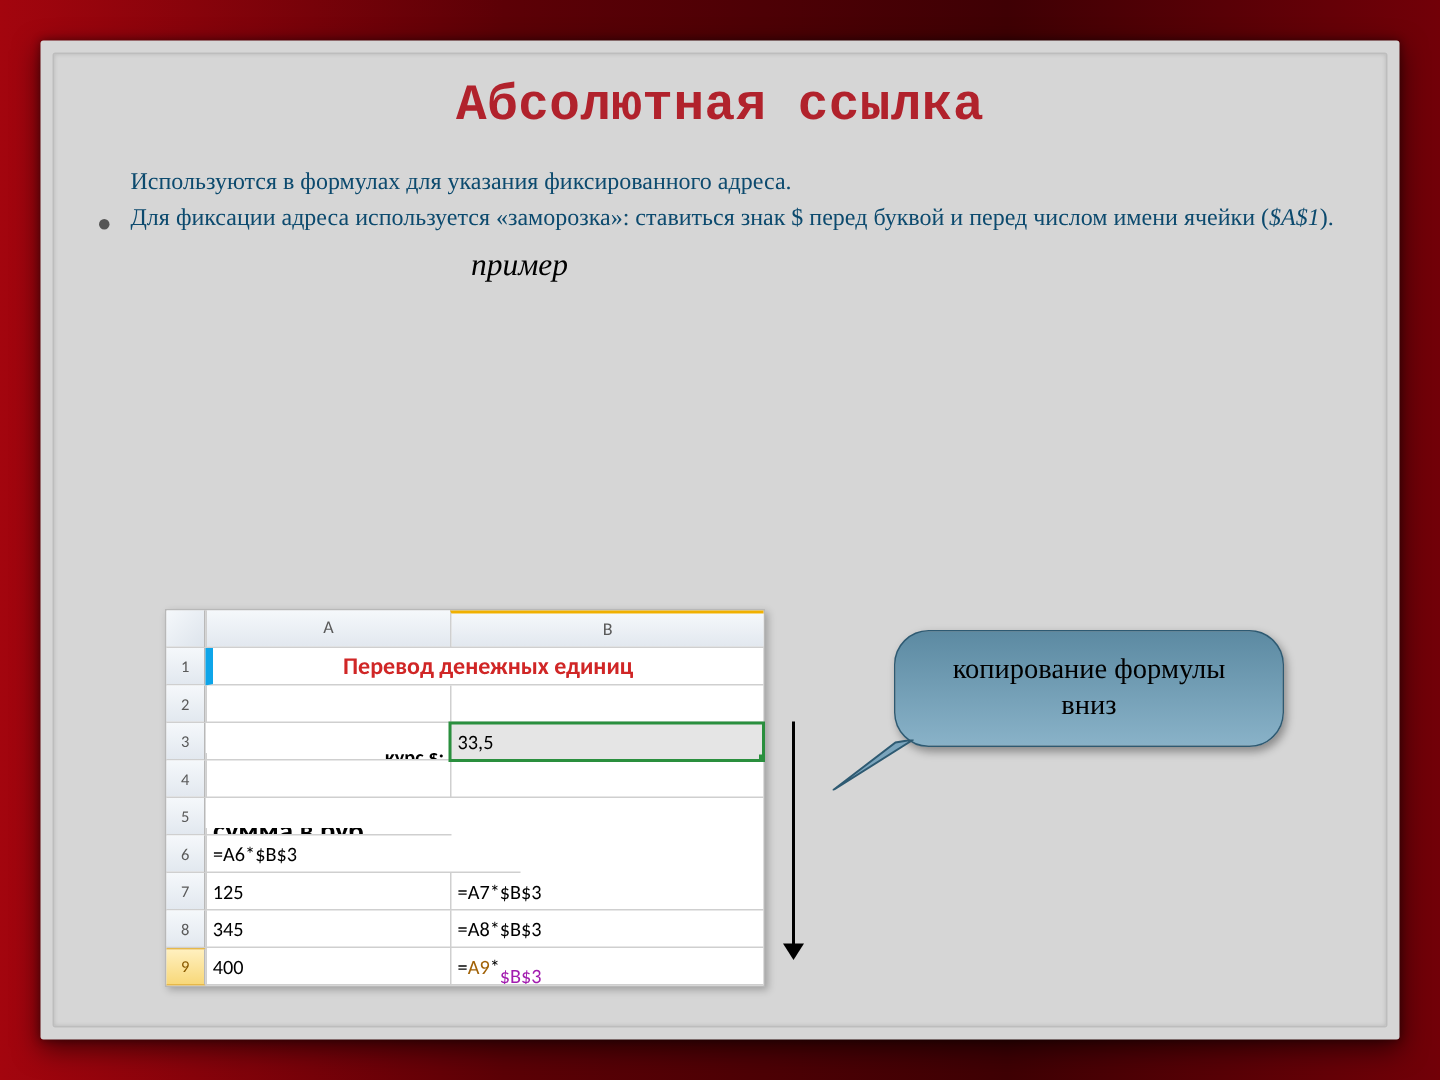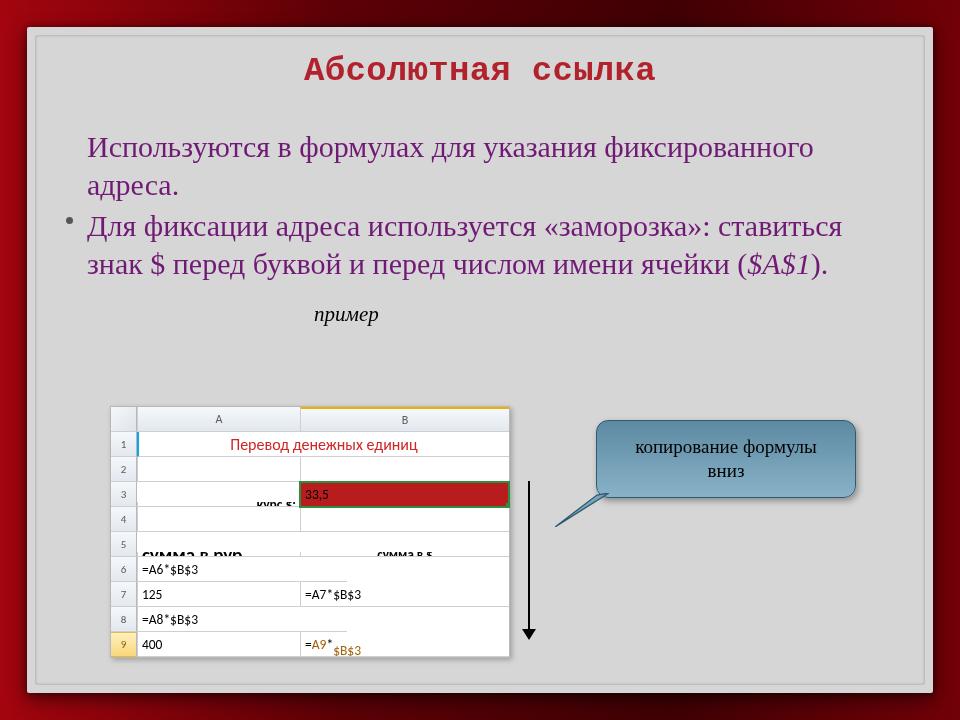--- a/index.html
+++ b/index.html
@@ -14,57 +14,57 @@
     box-shadow: 0 6px 18px rgba(0,0,0,.55), 0 0 6px rgba(0,0,0,.4);
     border-radius: 2px;
     padding: 8px;
   }
   .slide-inner {
     width: 100%; height: 100%; background: #d6d6d6; border: 1px solid #bdbdbd; border-radius: 2px;
     box-shadow: inset 0 0 3px rgba(0,0,0,.15);
     padding: 16px 30px 10px 30px; position: relative;
   }
   .title { text-align: center; color: #b1222c; font-weight: bold; font-size: 34px; letter-spacing: .3px; font-family: Liberation Mono, monospace; }
-  .bullets { margin-top: 38px; font-size: 30px; line-height: 1.25; color: #701a75; }
+  .bullets { margin-top: 22px; font-size: 16px; line-height: 1.25; color: #0c4a6e; }
   .bullets .item { display: flex; align-items: flex-start; gap: 14px; margin-bottom: 4px; }
   .bullets .dot { width: 7px; height: 7px; border-radius: 50%; background: #555; margin-top: 10px; flex: 0 0 7px; }
   .bullets .nodot { width: 7px; flex: 0 0 7px; }
   .bullets .txt { flex: 1; }
-  .example-label { font-style: italic; font-size: 21px; margin-top: 20px; margin-left: 248px; }
+  .example-label { font-style: italic; font-size: 21px; margin-top: 8px; margin-left: 248px; }
   .table-wrap {
     position: absolute; left: 74px; top: 370px; width: 400px;
     font-family: Calibri, Arial, sans-serif; font-size: 13.5px;
     background: #fff; border: 1px solid #b8b8b8; box-shadow: 2px 2px 5px rgba(0,0,0,.25);
   }
   .xls-row { display: flex; height: 25px; }
   .row-A, .row-B { border-left: 1px solid #cfcfcf; border-bottom: 1px solid #cfcfcf; display: flex; align-items: center; padding: 0 4px; overflow: hidden; }
   .row-N { width: 26px; border-bottom: 1px solid #cfcfcf; border-right: 1px solid #b8b8b8; display:flex; align-items:center; justify-content:center; background: linear-gradient(#f5f8fb,#e2e8ef); color:#5a5a5a; font-size: 11px; }
   .hdr { background: linear-gradient(#f5f8fb,#e2e8ef); color:#5a5a5a; font-size: 12px; text-align:center; justify-content:center; }
   .hdr.sel { border-top: 2px solid #f0b000; }
   .corner { background: linear-gradient(135deg,#f5f8fb,#dde4ec); }
   .row-A { width: 164px; }
   .row-B { width: 210px; }
-  .merged-title { font-weight: normal; color: #d02626; font-size: 16px; justify-content:center; width: 374px; border-left: 2px solid #0ea5e9; border-bottom: 1px solid #cfcfcf; display:flex; align-items:center; }
+  .merged-title { font-weight: bold; color: #d02626; font-size: 16px; justify-content:center; width: 374px; border-left: 5px solid #0ea5e9; border-bottom: 1px solid #cfcfcf; display:flex; align-items:center; }
   .right { justify-content: flex-end; text-align: right; }
   .bold { font-weight: bold; margin-top: 20px; }
-  .bgyellow { background: #b91c1c; }
+  .bgyellow { background: #e5e5e5; }
   .sel-cell { outline: 2px solid #2a8f3e; outline-offset: -1px; position: relative; }
   .sel-cell::after { content:""; position:absolute; right:-3px; bottom:-3px; width:6px; height:6px; background:#2a8f3e; }
   .blue { color: #a16207; }
-  .green { color: #a16207; margin-top: 13px; }
+  .green { color: #a21caf; margin-top: 13px; }
   .last-row .row-N { background: linear-gradient(#fff0bf,#f8d87a); color:#8a5a00; border-top:1px solid #e6b84a; border-bottom:1px solid #e6b84a;}
   .arrow-down {
     position: absolute; left: 486px; top: 445px; width: 14px; height: 160px;
   }
   .arrow-down .shaft { position:absolute; left:6px; top:0; width:2px; height:150px; background:#000; }
   .arrow-down .head { position:absolute; left:0; top:148px; width:0; height:0; border-left:7px solid transparent; border-right:7px solid transparent; border-top:11px solid #000; }
   .callout {
     position: absolute; left: 560px; top: 384px; width: 260px; height: 78px;
     background: linear-gradient(#5c8aa2,#89b2c8);
-    border: 1.5px solid #2e5a72; border-radius: 12px;
+    border: 1.5px solid #2e5a72; border-radius: 23px;
     box-shadow: 2px 3px 6px rgba(0,0,0,.35);
     color: #000; font-family: "Times New Roman", serif; font-size: 19px; text-align: center;
     display:flex; align-items:center; justify-content:center; line-height:1.25;
   }
   .callout-tail {
     position:absolute; left: 519px; top: 457px; width: 56px; height: 34px; pointer-events:none;
   }
 </style>
 </head>
 <body>
@@ -110,33 +110,33 @@
         <div class="row-B bgyellow sel-cell">33,5</div>
       </div>
       <div class="xls-row">
         <div class="row-N">4</div>
         <div class="row-A"></div>
         <div class="row-B"></div>
       </div>
       <div class="xls-row">
         <div class="row-N">5</div>
         <div class="row-A bold" style="font-size:19px;">сумма в руб.</div>
-        <div class="row-B bold" style="font-size:13px; justify-content:center;">сумма в $</div>
       </div>
       <div class="xls-row">
         <div class="row-N">6</div>
         <div class="row-B">=A6*$B$3</div>
       </div>
       <div class="xls-row">
         <div class="row-N">7</div>
         <div class="row-A">125</div>
         <div class="row-B">=A7*$B$3</div>
       </div>
       <div class="xls-row">
         <div class="row-N">8</div>
+        <div class="row-A">345</div>
         <div class="row-B">=A8*$B$3</div>
       </div>
       <div class="xls-row last-row">
         <div class="row-N">9</div>
         <div class="row-A">400</div>
         <div class="row-B">
           <span>=</span>
             <span class="blue">A9</span>
             <span>*</span>
             <span class="green">$B$3</span>

